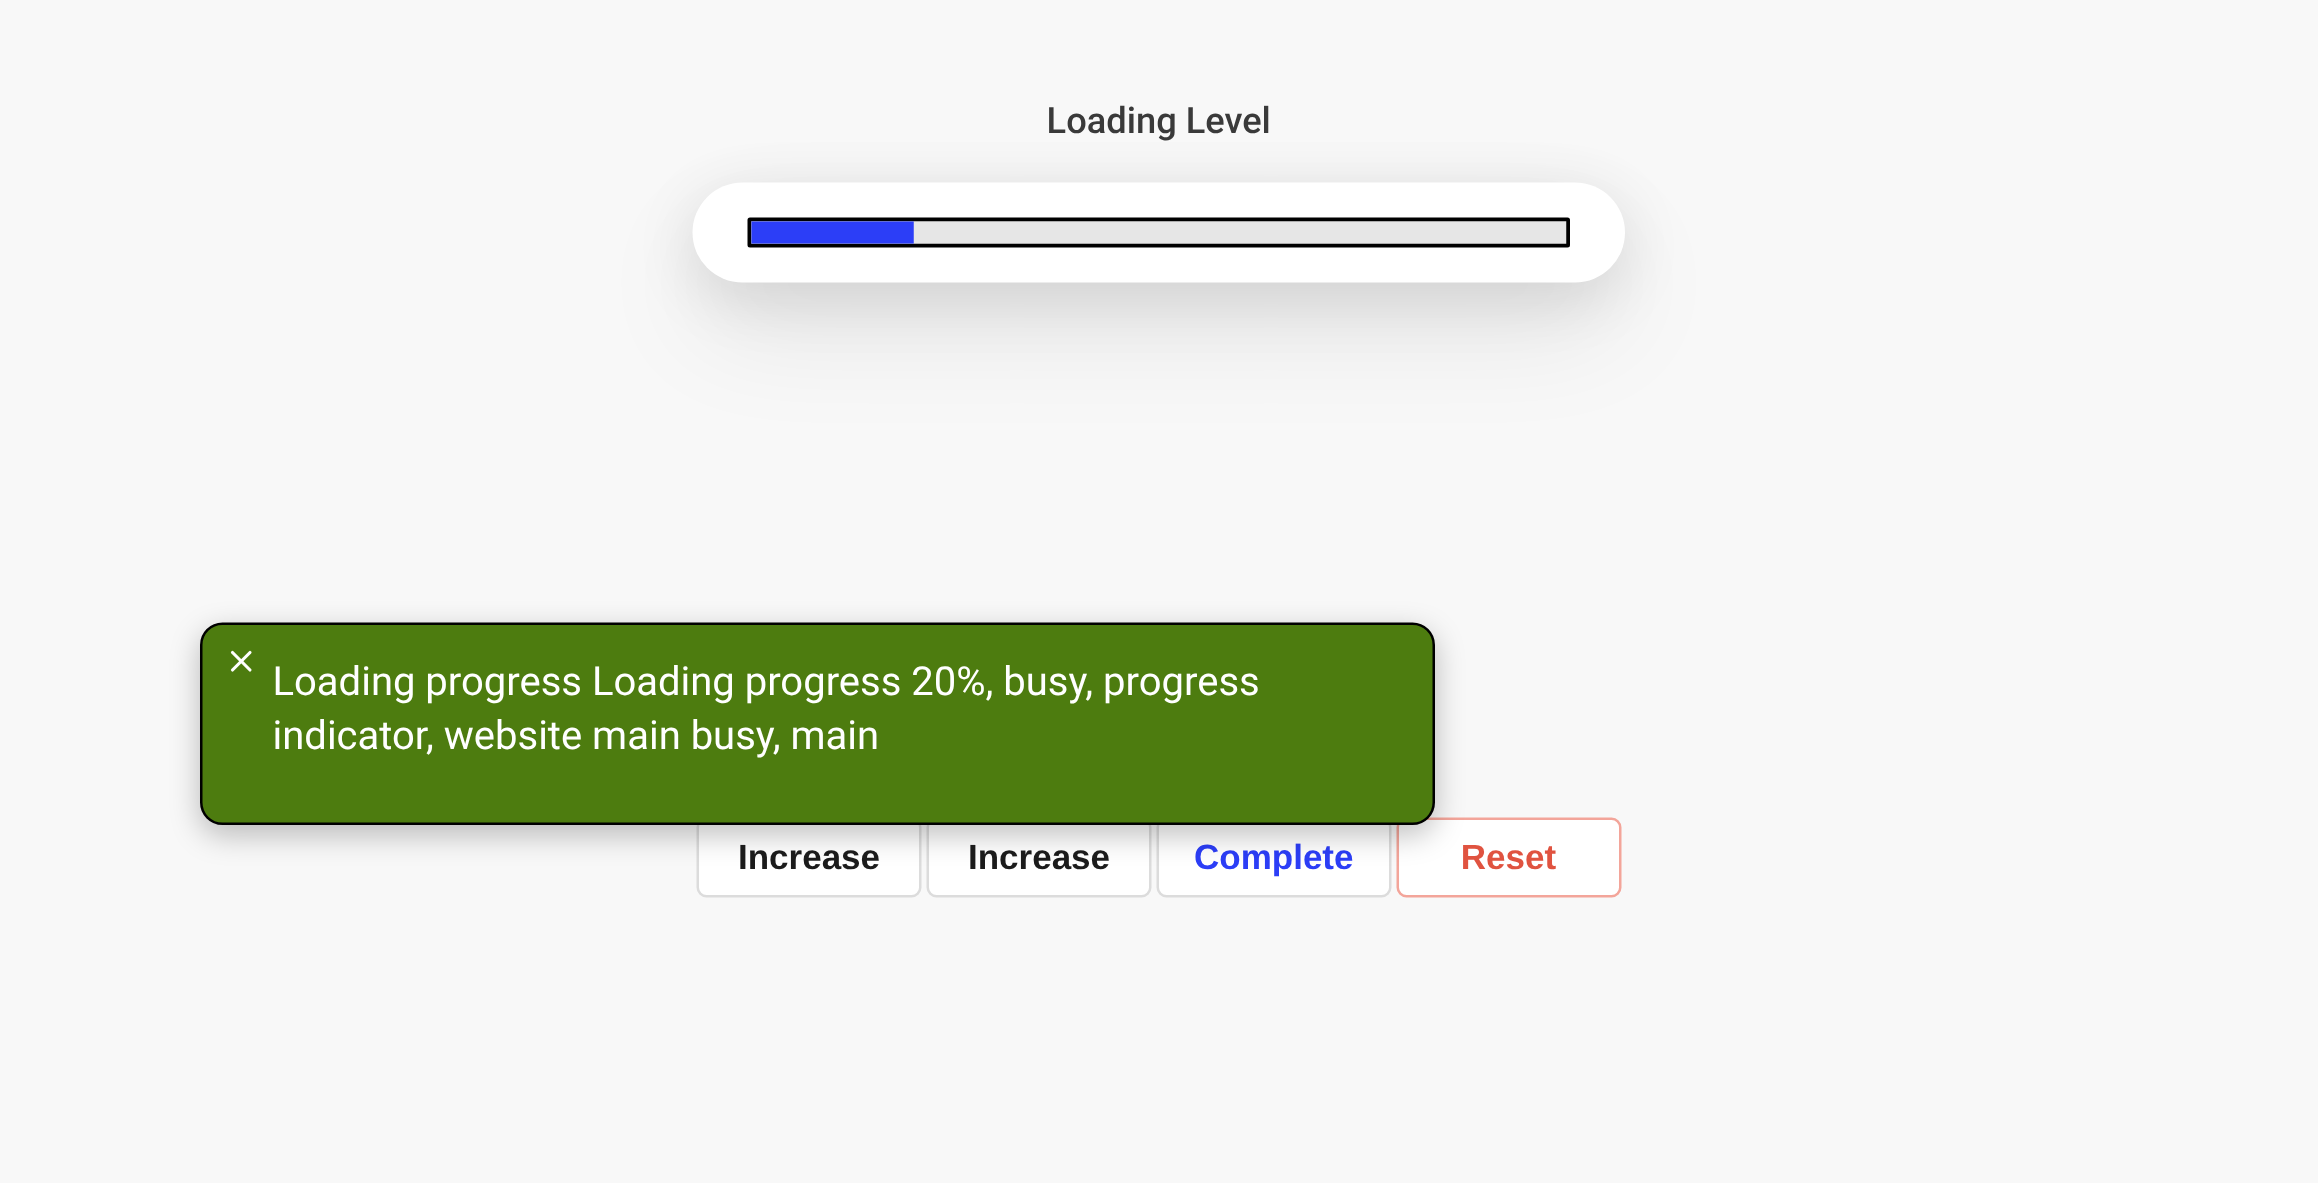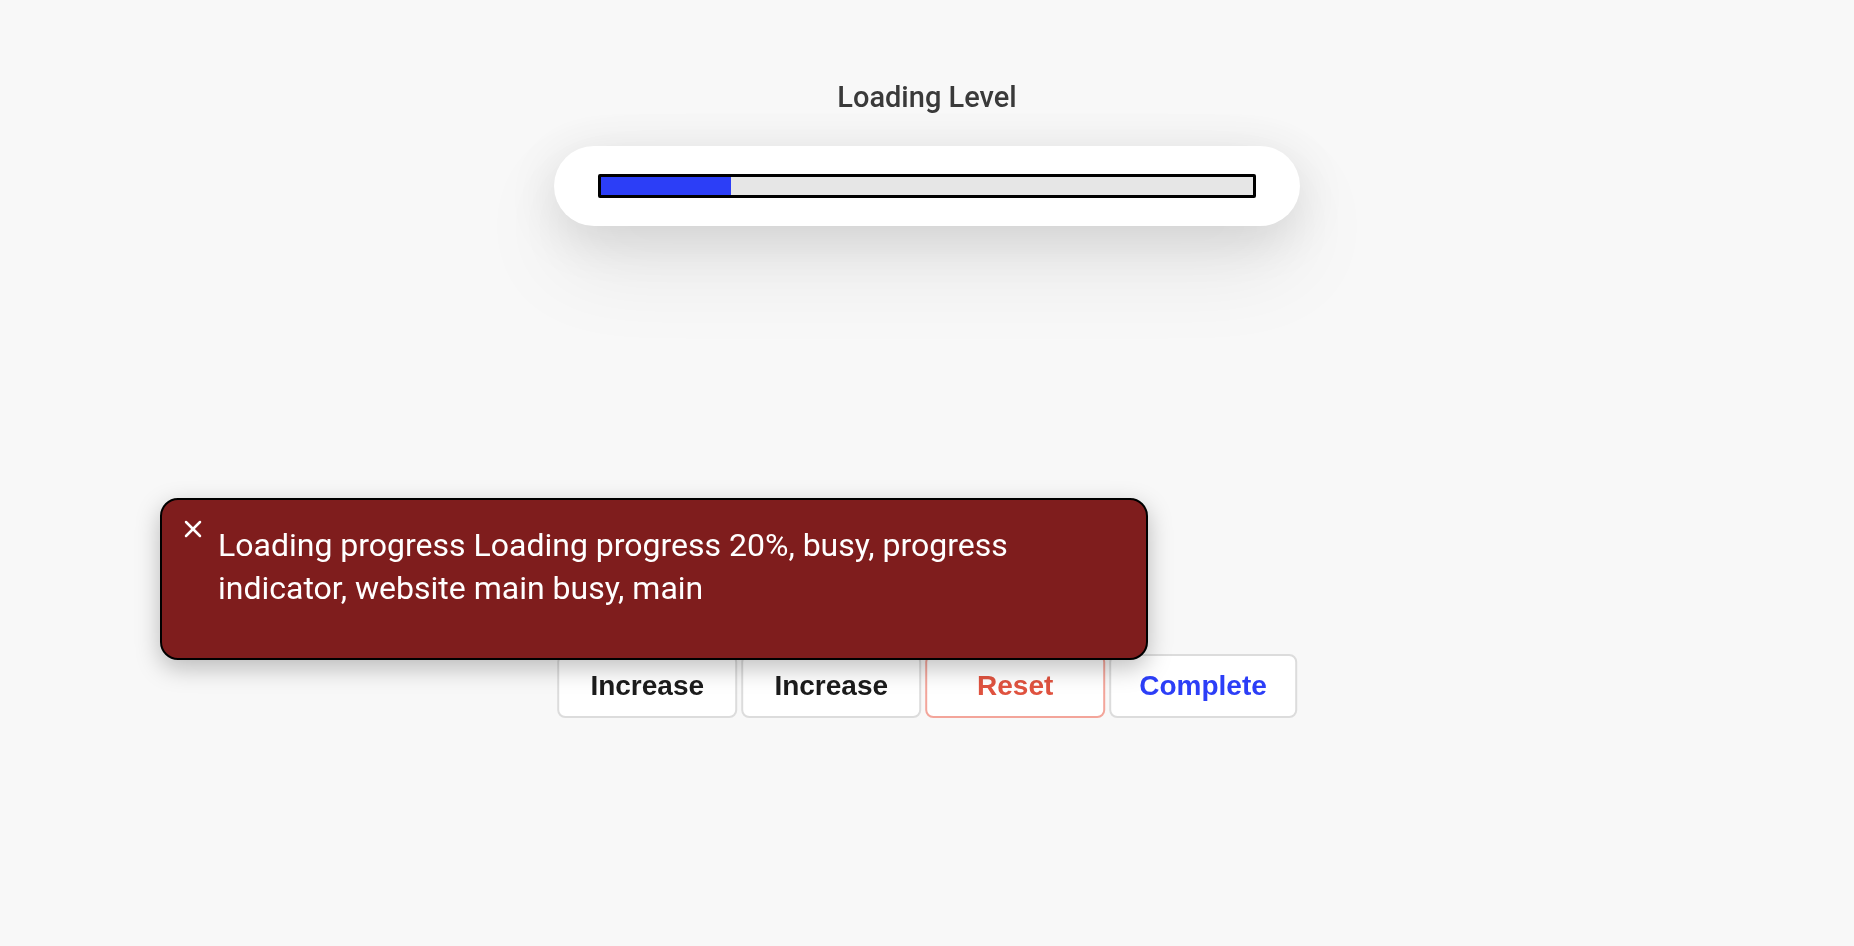--- a/index.html
+++ b/index.html
@@ -87,21 +87,21 @@
     .btn-reset {
       border-color: #f3a59a;
       color: #e05340;
     }
     
     .tooltip {
       position: absolute;
       top: 498px;
       left: 160px;
       width: 988px;
-      background: #7f1d1d;
+      background: #4d7c0f;
       border: 2px solid #000000;
       border-radius: 18px;
       padding: 24px 36px 48px 56px;
       color: #ffffff;
       font-size: 32px;
       line-height: 1.35;
       box-shadow: 0 8px 24px rgba(0,0,0,0.25);
     }
     
     .tooltip-close {
@@ -137,22 +137,22 @@
   <div class="progress-card">
     <div class="progress-track">
       <div class="progress-fill" style="width:20%"></div>
     </div>
   </div>
 </div>
 
 <div class="buttons-row">
   <button class="btn btn-default">Increase</button>
   <button class="btn btn-default">Increase</button>
+  <button class="btn btn-complete">Complete</button>
   <button class="btn btn-reset">Reset</button>
-  <button class="btn btn-complete">Complete</button>
 </div>
 
 <div class="tooltip">
   <div class="tooltip-close">
     <svg viewBox="0 0 18 18">
       <line x1="2" y1="2" x2="16" y2="16"></line>
       <line x1="16" y1="2" x2="2" y2="16"></line>
     </svg>
   </div>
   <div class="tooltip-text">Loading progress Loading progress 20%, busy, progress indicator, website main busy, main</div>

